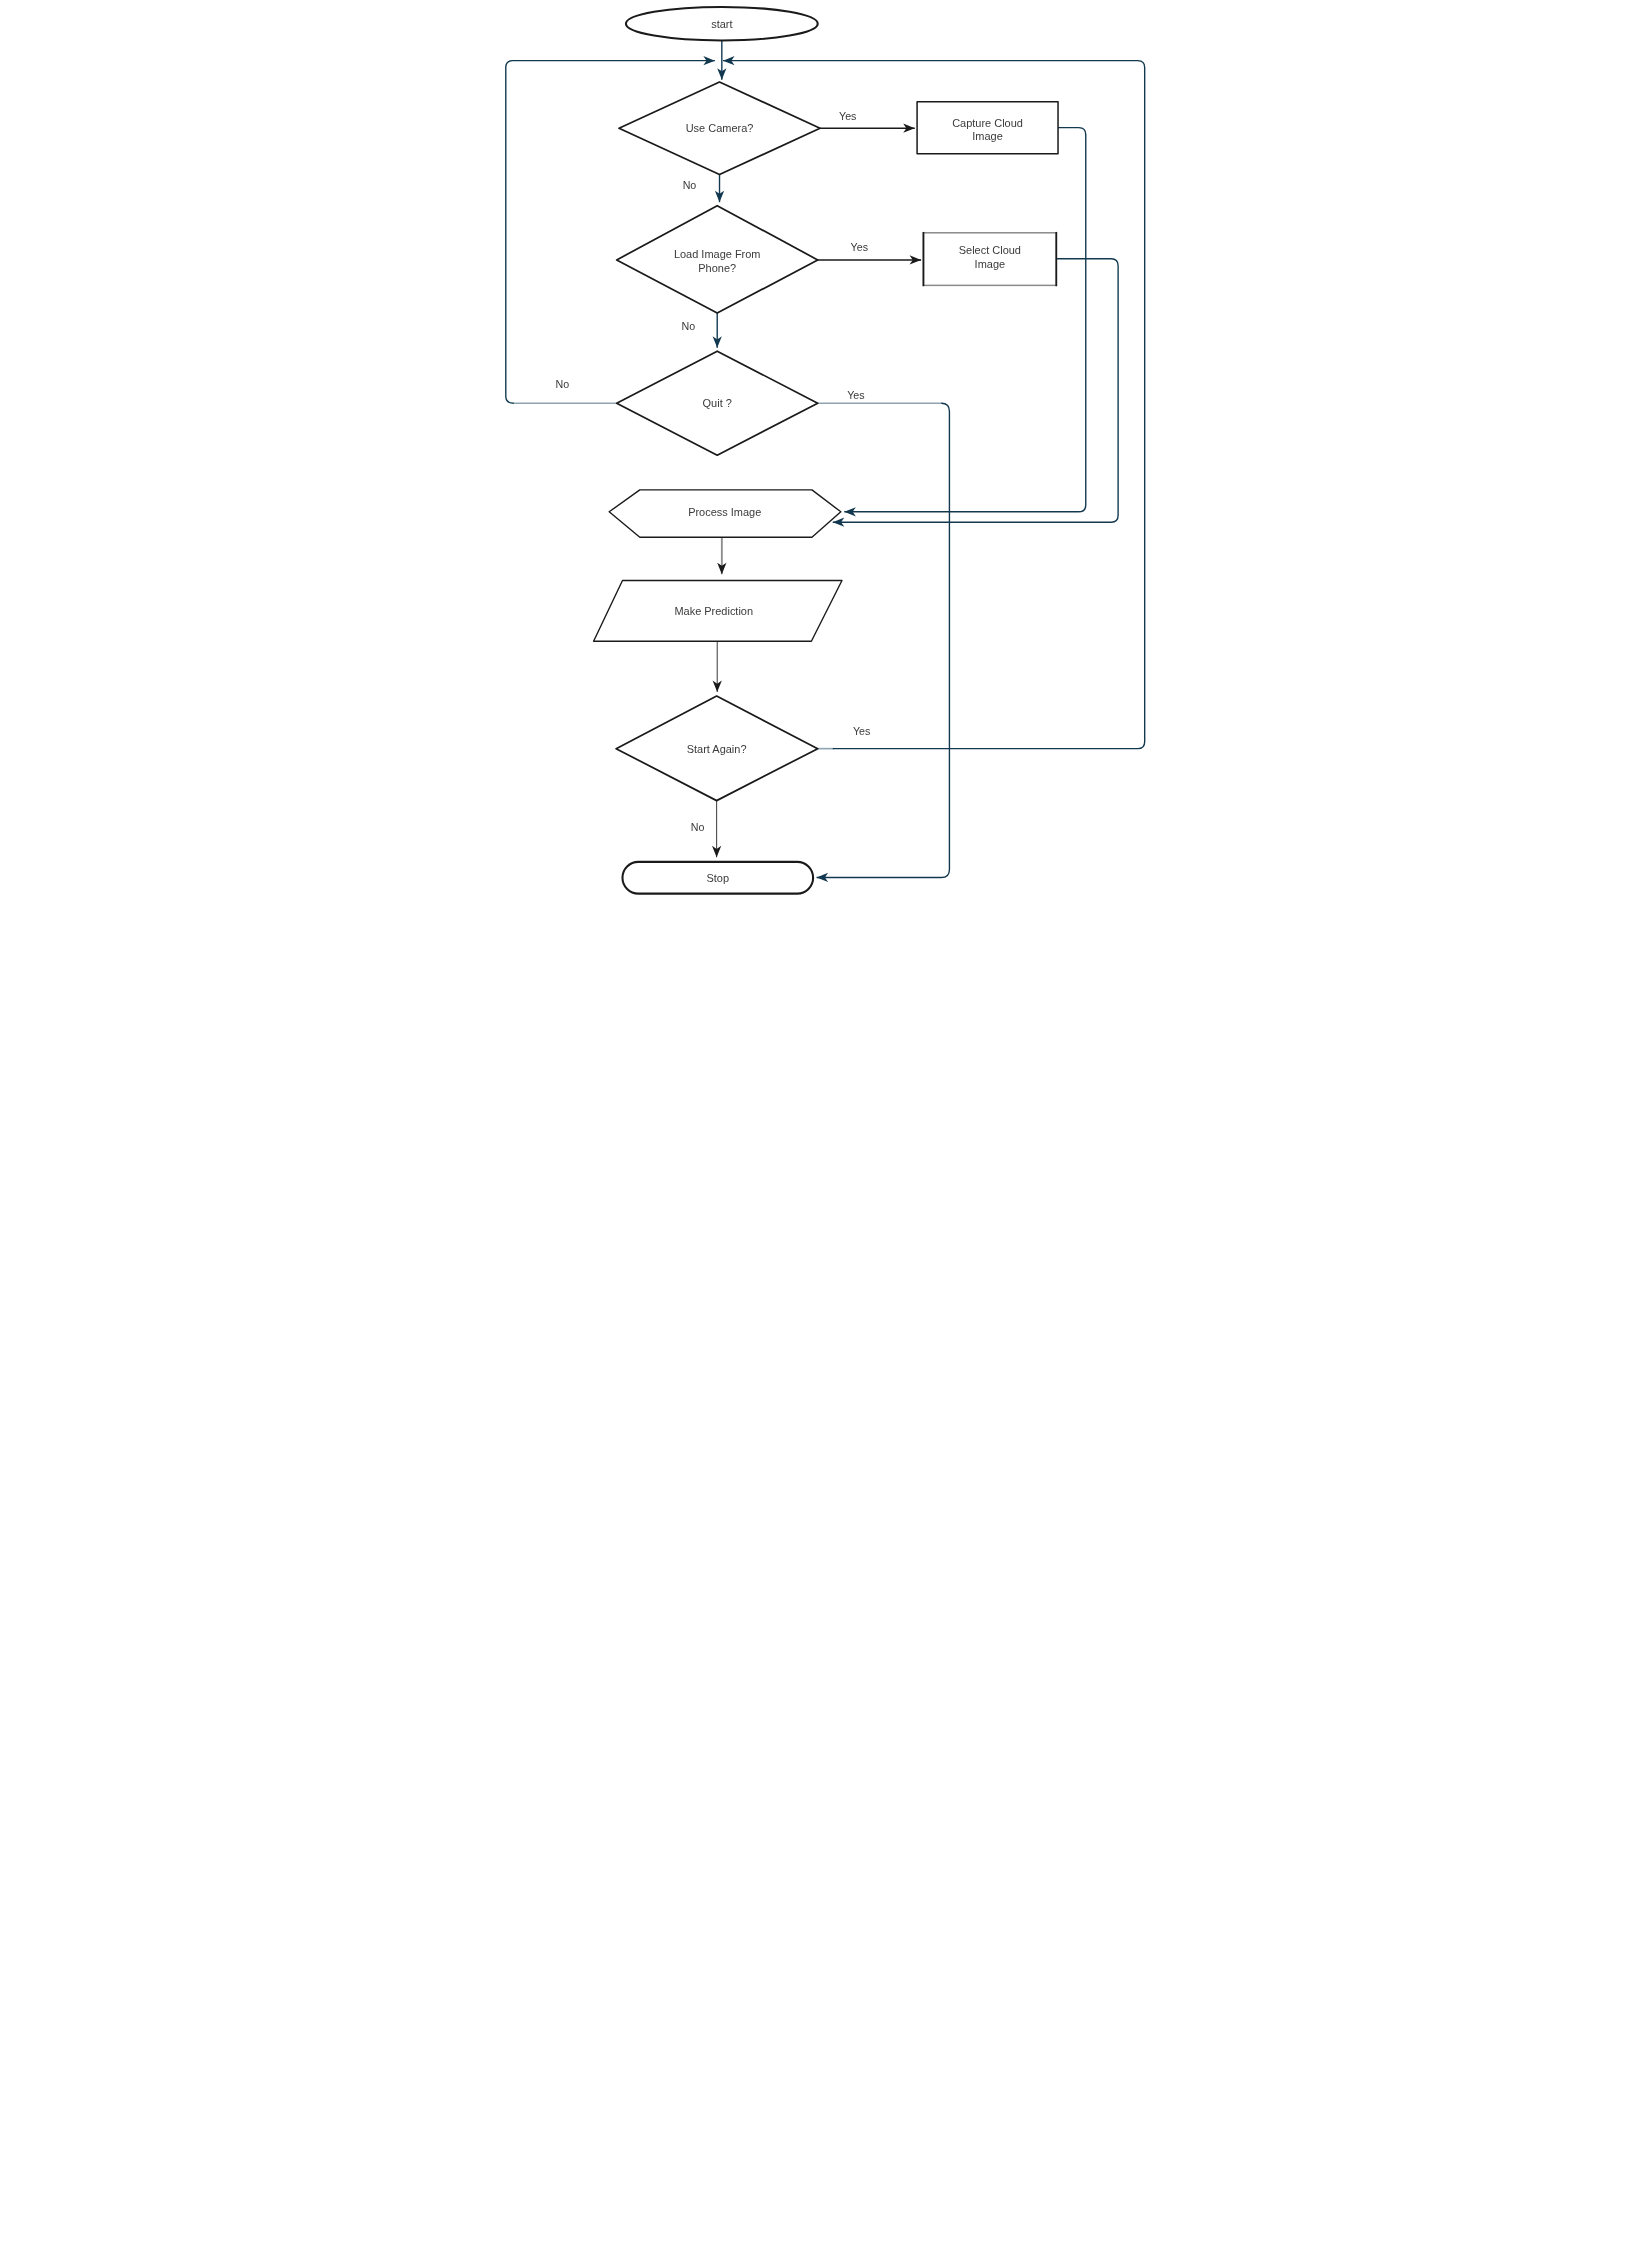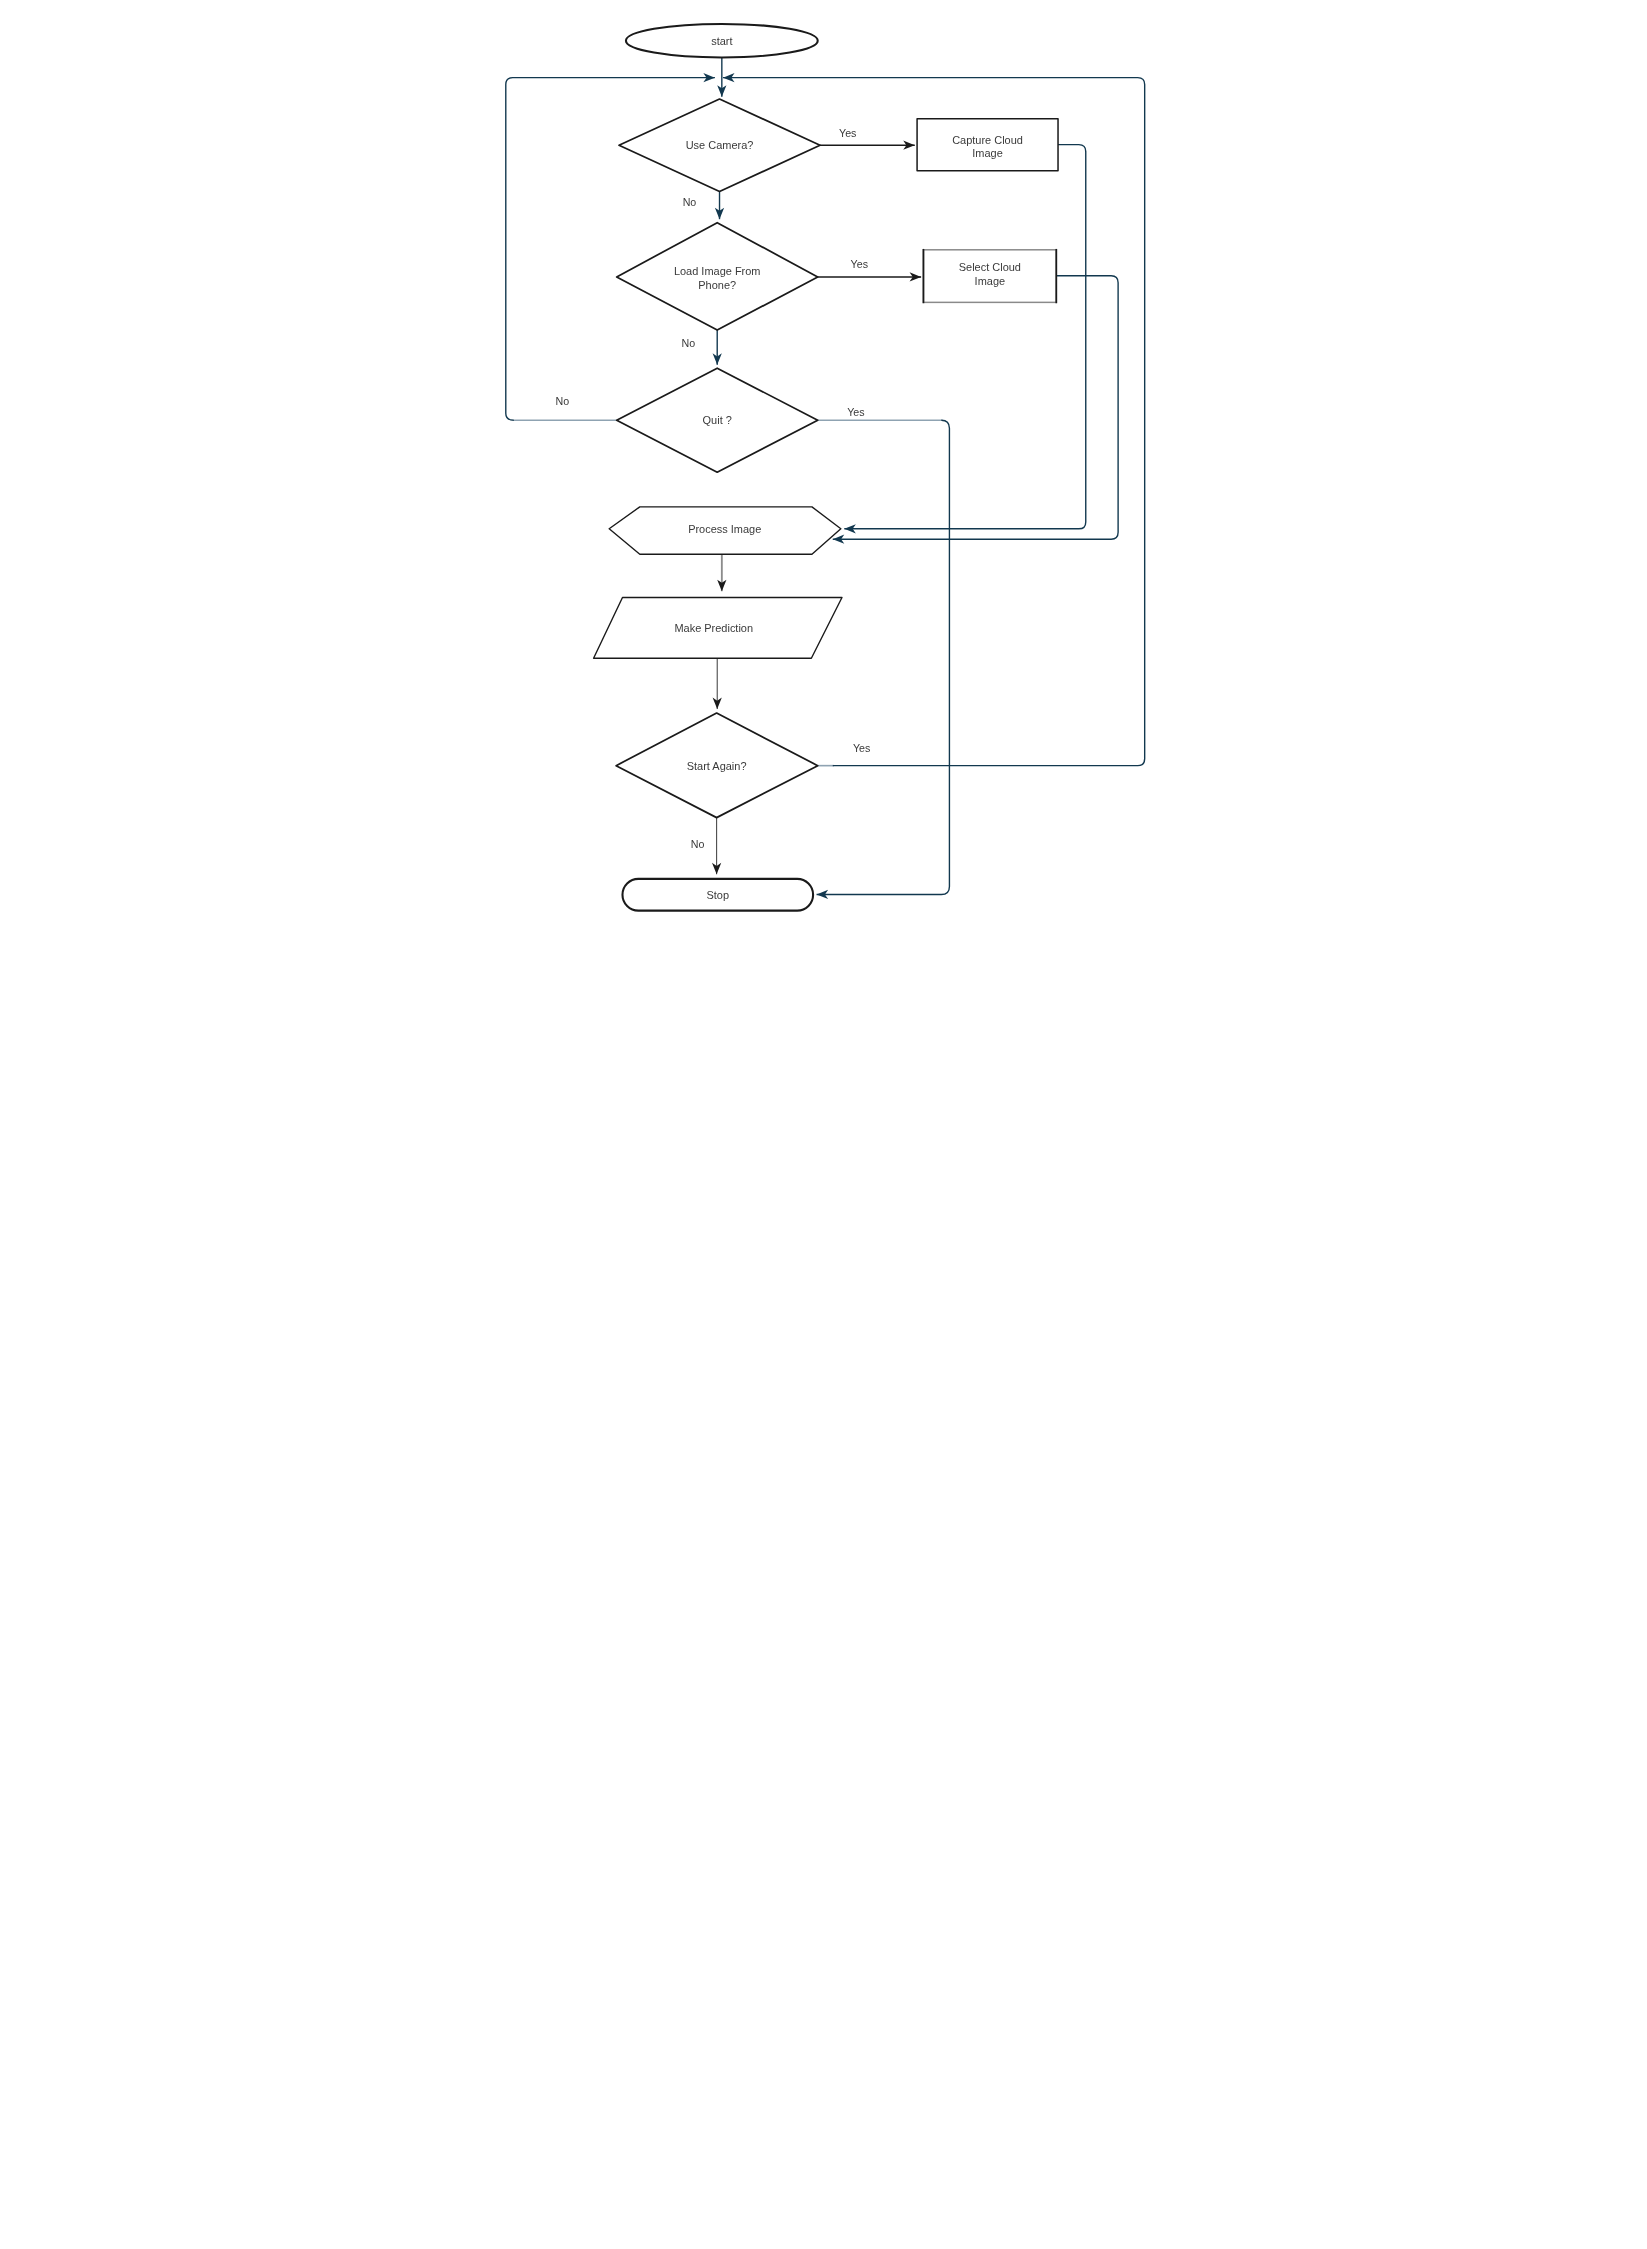--- a/index.html
+++ b/index.html
@@ -1,16 +1,16 @@
 <!DOCTYPE html>
 <html style="--bg: #ffffff; --ink: #1a1a1a; --text: #3a3a3a; --arrow_dark: #12384f; --arrow_light: #8fa3b2; --arrow_gray: #8c8c8c; --edge_black: #1a1a1a; --select_border_gray: #8a8a8a;font-size:9.2px"><head>
 <meta charset="utf-8">
 <style>
   html,body{margin:0;padding:0;background:#ffffff;}
-  .canvas{width:659px;height:900px;margin:17px auto;position:relative;background:var(--bg,#fff);}
+  .canvas{width:659px;height:900px;margin:0 auto;position:relative;background:var(--bg,#fff);}
   svg{display:block;}
   text{font-family:"Liberation Sans","DejaVu Sans",sans-serif;fill:var(--text,#3a3a3a);}
   .node-label{font-size:19px;}
   .edge-label{font-size:18.5px;}
   .shape{fill:#ffffff;stroke:var(--ink,#1a1a1a);stroke-linejoin:round;}
   .terminator{stroke-width:3.6;}
   .decision{stroke-width:3;}
   .procbox{stroke-width:2.6;}
   .hexa{stroke-width:2.4;}
   .para{stroke-width:2.4;}

